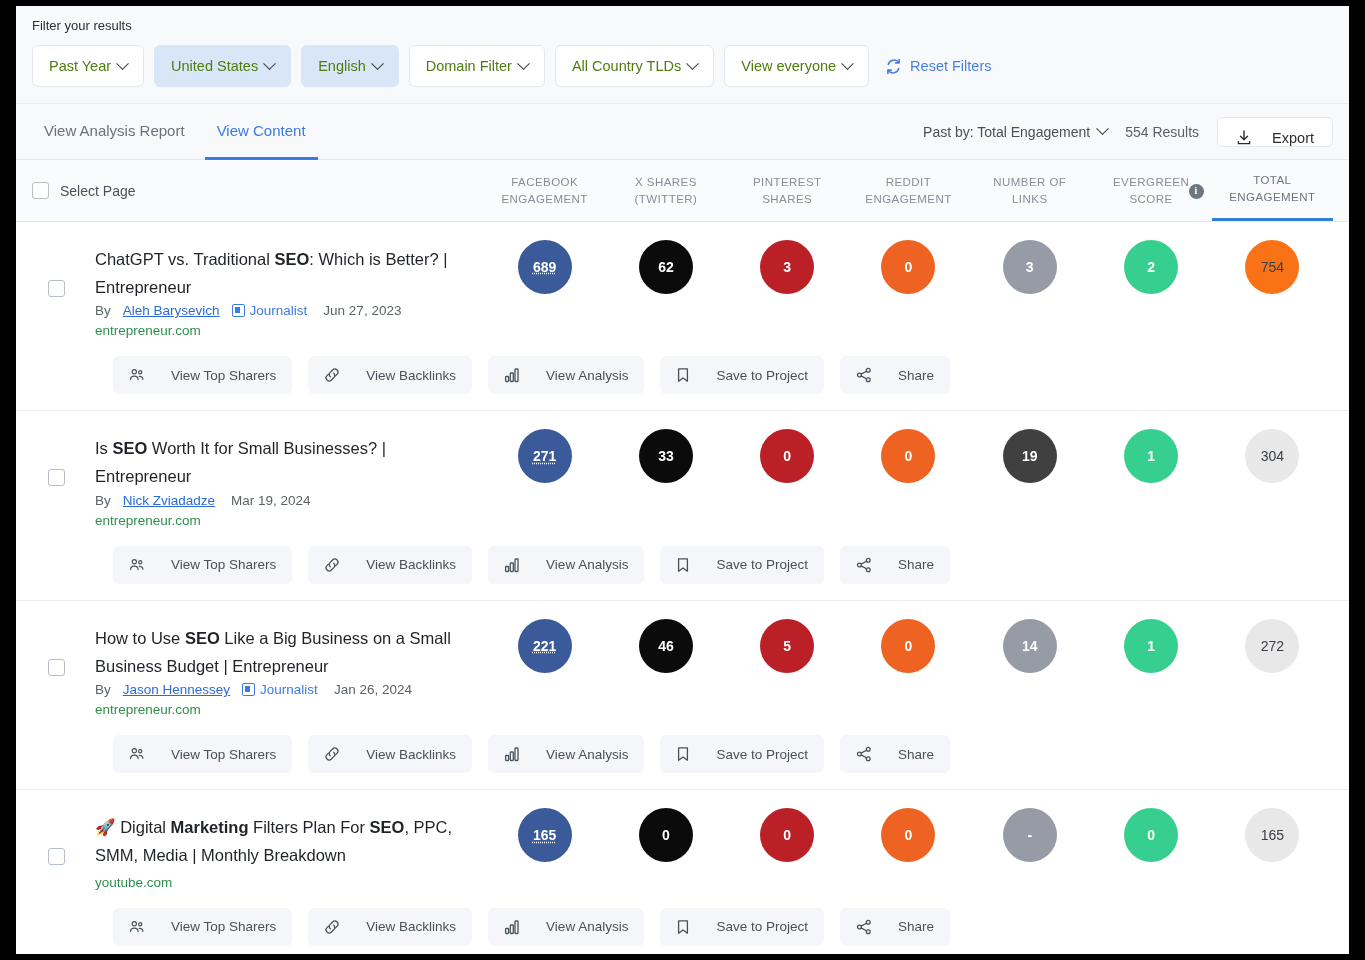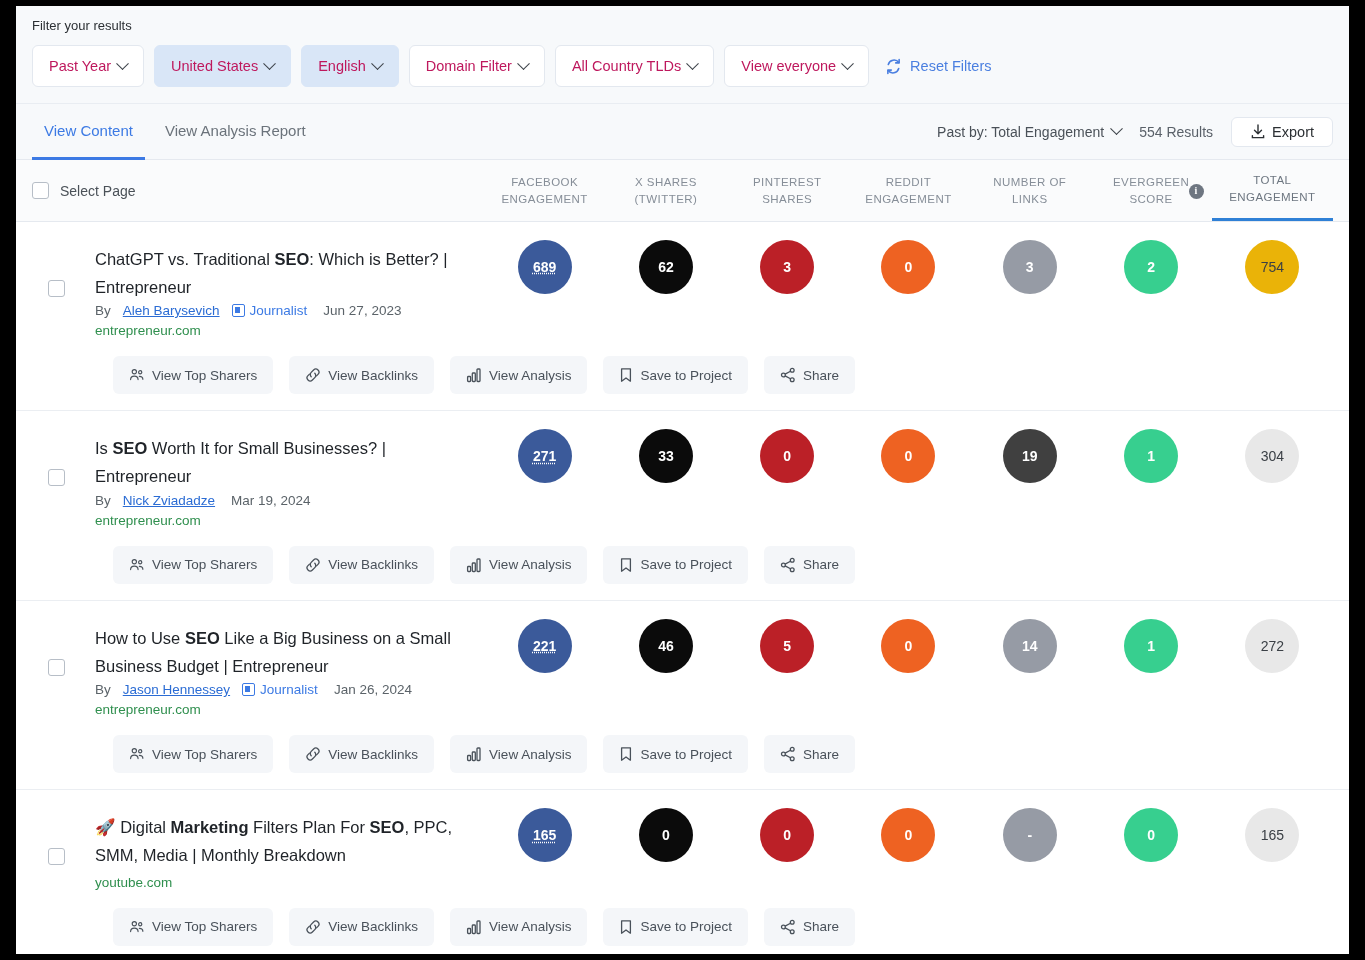--- a/index.html
+++ b/index.html
@@ -31,21 +31,21 @@
   }
   .filter-row { display: flex; align-items: center; gap: 10px; }
   .chip {
     height: 42px;
     display: flex; align-items: center; gap: 7px;
     padding: 0 16px;
     background: #fff;
     border: 1px solid #e3e8ef;
     border-radius: 6px;
     font-size: 14.5px;
-    color: #be185d;
+    color: #4d7c0f;
     cursor: pointer;
     white-space: nowrap;
   }
   .chip.active { background: #d9e6f7; border-color: #d9e6f7; }
   .caret {
     display: inline-block;
     width: 9px; height: 9px;
     border-right: 1.8px solid #3d4349;
     border-bottom: 1.8px solid #3d4349;
     transform: rotate(45deg) translate(-2px,-2px);
@@ -78,21 +78,21 @@
     border-bottom: 3px solid transparent;
   }
   .tab.sel { color: #3c7ae4; border-bottom-color: #3c7ae4; font-weight: 400; }
   .tools { display: flex; align-items: center; gap: 18px; }
   .sortby {
     display: flex; align-items: center; gap: 8px;
     font-size: 14px; color: #4a5158; cursor: pointer;
   }
   .results-count { font-size: 14px; color: #5a6views; color: #5a6169; }
   .export-btn {
-    display: flex; align-items: center; gap: 6px;
+    display: flex; align-items: flex-end; gap: 20px;
     height: 30px; padding: 0 18px;
     background: #fff;
     border: 1px solid #e3e8ef;
     border-radius: 6px;
     font-size: 14.5px; color: #2b2f33;
     cursor: pointer;
   }
 
   
   .thead {
@@ -188,21 +188,21 @@
     display: flex; align-items: center; justify-content: center;
     font-size: 14px; font-weight: bold; color: #fff;
     cursor: pointer;
   }
   .circ.dashed { text-decoration: underline; text-decoration-style: dotted; }
   .circ.total { background: #e8e8e8; color: #3b4046; font-weight: normal; font-size: 14px; }
 
   
   .actions { display: flex; gap: 16px; padding: 18px 0 16px 81px; }
   .abtn {
-    display: flex; align-items: center; gap: 7px;
+    display: flex; align-items: center; gap: 26px;
     height: 38px; padding: 0 16px;
     background: #f4f6f9;
     border-radius: 6px;
     font-size: 13.5px; color: #49515a;
     cursor: pointer;
     white-space: nowrap;
   }
   .abtn svg { display:block; }
 </style>
 </head>
@@ -244,22 +244,22 @@
             <path d="M3 11.8A5.6 5.6 0 0 0 12.9 9.9" fill="none" stroke="#4a7fe0" stroke-width="1.5" stroke-linecap="round"></path>
             <path d="M2.7 14.6 L2.7 11.4 L5.9 11.4" fill="none" stroke="#4a7fe0" stroke-width="1.5" stroke-linecap="round" stroke-linejoin="round"></path>
           </svg>
           <span>Reset Filters</span>
         </div>
       </div>
   </div>
 
   <div class="tabsrow">
     <div class="tabs" id="tabList">
+        <div class="tab">View Analysis Report</div>
         <div class="tab sel">View Content</div>
-        <div class="tab">View Analysis Report</div>
       </div>
     <div class="tools">
       <div class="sortby">
         <span>Past by: Total Engagement</span>
         <span class="caret"></span>
       </div>
       <div class="results-count">554 Results</div>
       <div class="export-btn">
         <svg width="16" height="16" viewBox="0 0 16 16">
           <path d="M8 1 L8 9 M4.5 6.2 L8 9.7 L11.5 6.2" fill="none" stroke="#2b2f33" stroke-width="1.4" stroke-linecap="round" stroke-linejoin="round"></path>
@@ -333,21 +333,21 @@
             <div class="mcell">
               <div class="circ" style="background: rgb(238, 98, 34);">0</div>
             </div>
             <div class="mcell">
               <div class="circ" style="background: rgb(150, 155, 165);">3</div>
             </div>
             <div class="mcell">
               <div class="circ" style="background: rgb(55, 207, 143);">2</div>
             </div>
             <div class="mcell">
-              <div class="circ total" style="background: #eab308;">754</div>
+              <div class="circ total" style="background: #f97316;">754</div>
             </div>
           </div>
         </div>
         <div class="actions">
           <div class="abtn">
             <span>
               <svg width="16" height="16" viewBox="0 0 18 16">
                 <circle cx="6" cy="4.4" r="2.4" fill="none" stroke="#49515a" stroke-width="1.3"></circle>
                 <circle cx="12.6" cy="4.9" r="1.8" fill="none" stroke="#49515a" stroke-width="1.3"></circle>
                 <path d="M1.8 13.2c0-2.4 1.9-3.9 4.2-3.9s4.2 1.5 4.2 3.9" fill="none" stroke="#49515a" stroke-width="1.3" stroke-linecap="round"></path>

